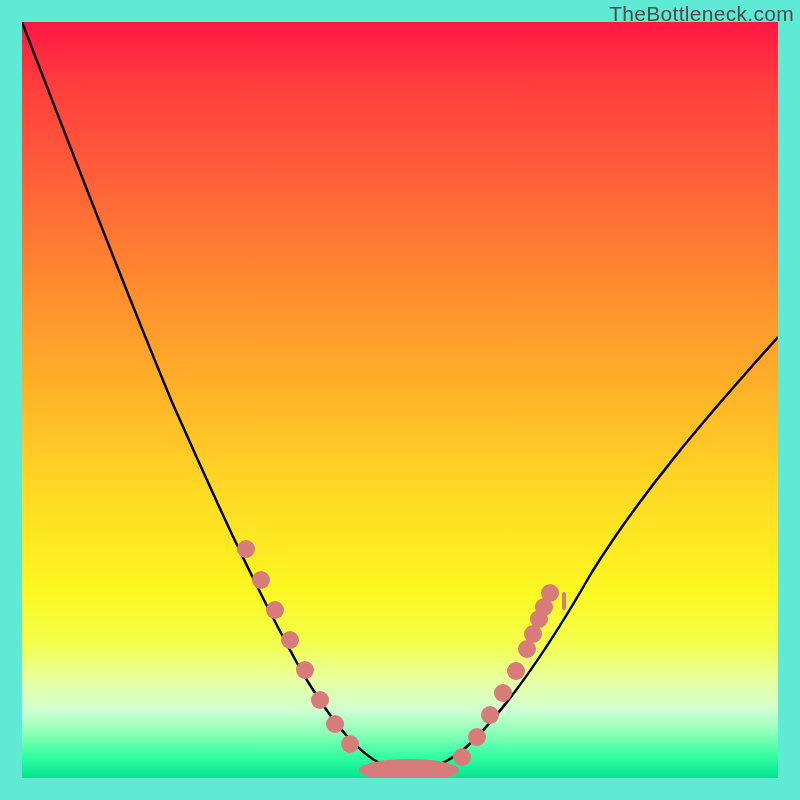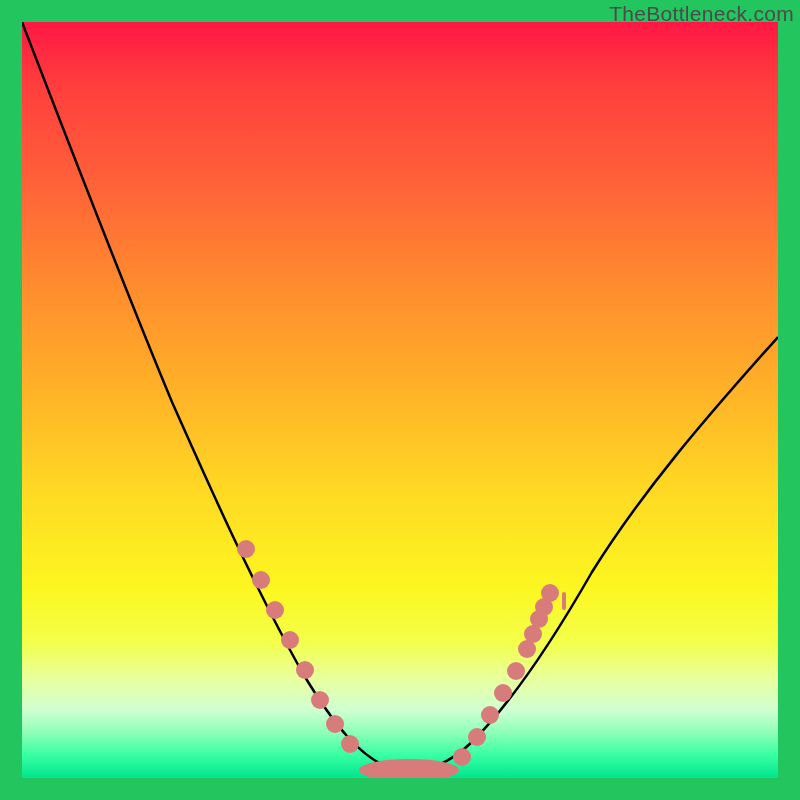--- a/index.html
+++ b/index.html
@@ -8,21 +8,21 @@
     background: #000;
     width: 800px;
     height: 800px;
     overflow: hidden;
     font-family: Arial, sans-serif;
   }
   .chart-container {
     position: relative;
     width: 800px;
     height: 800px;
-    background: #22c55e;
+    background: #5eead4;
   }
   .plot-area {
     position: absolute;
     left: 22px;
     top: 22px;
     width: 756px;
     height: 756px;
   }
   .gradient-bg {
     position: absolute;

